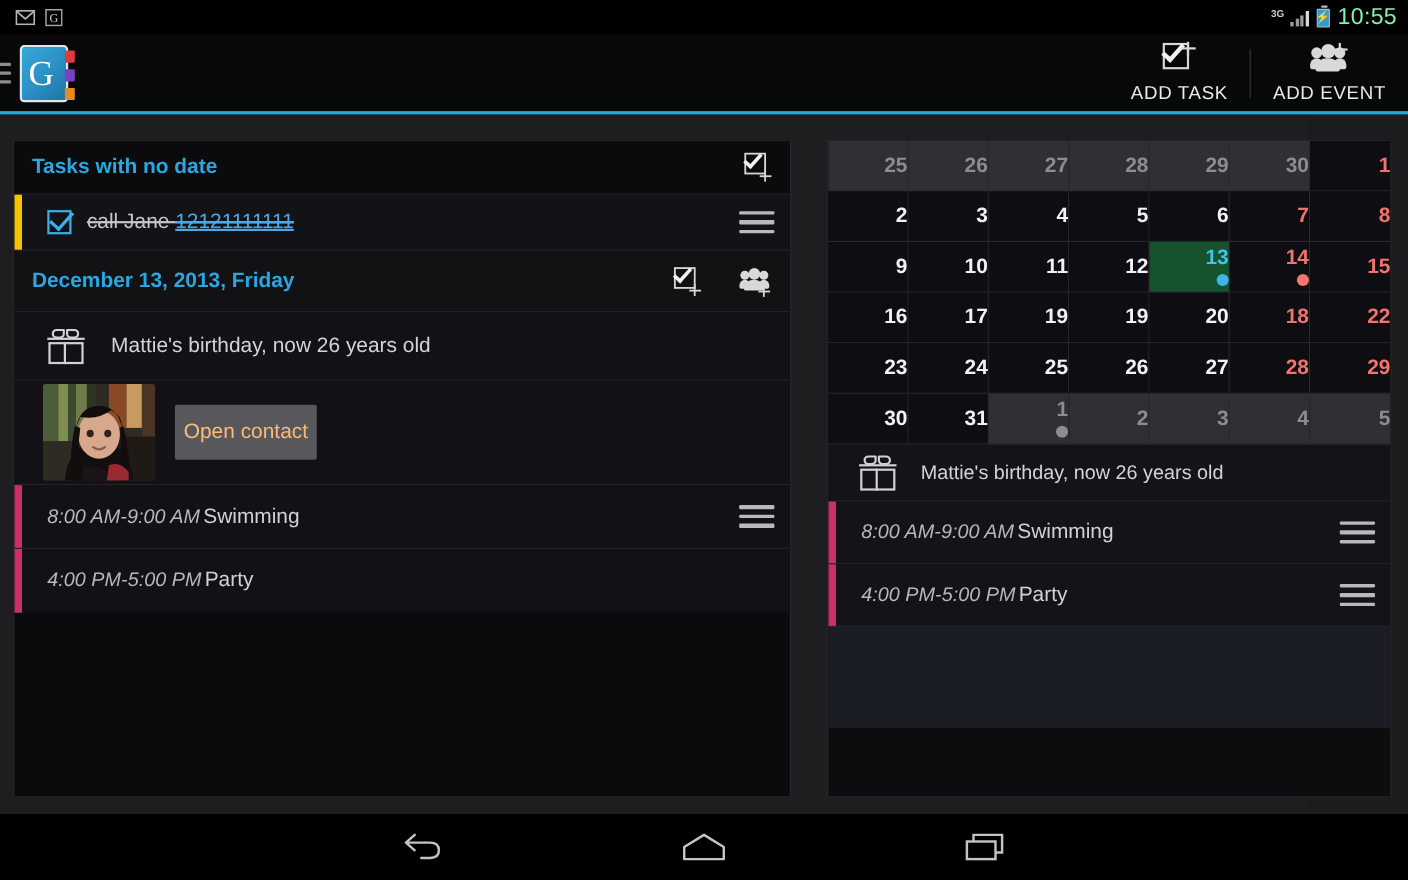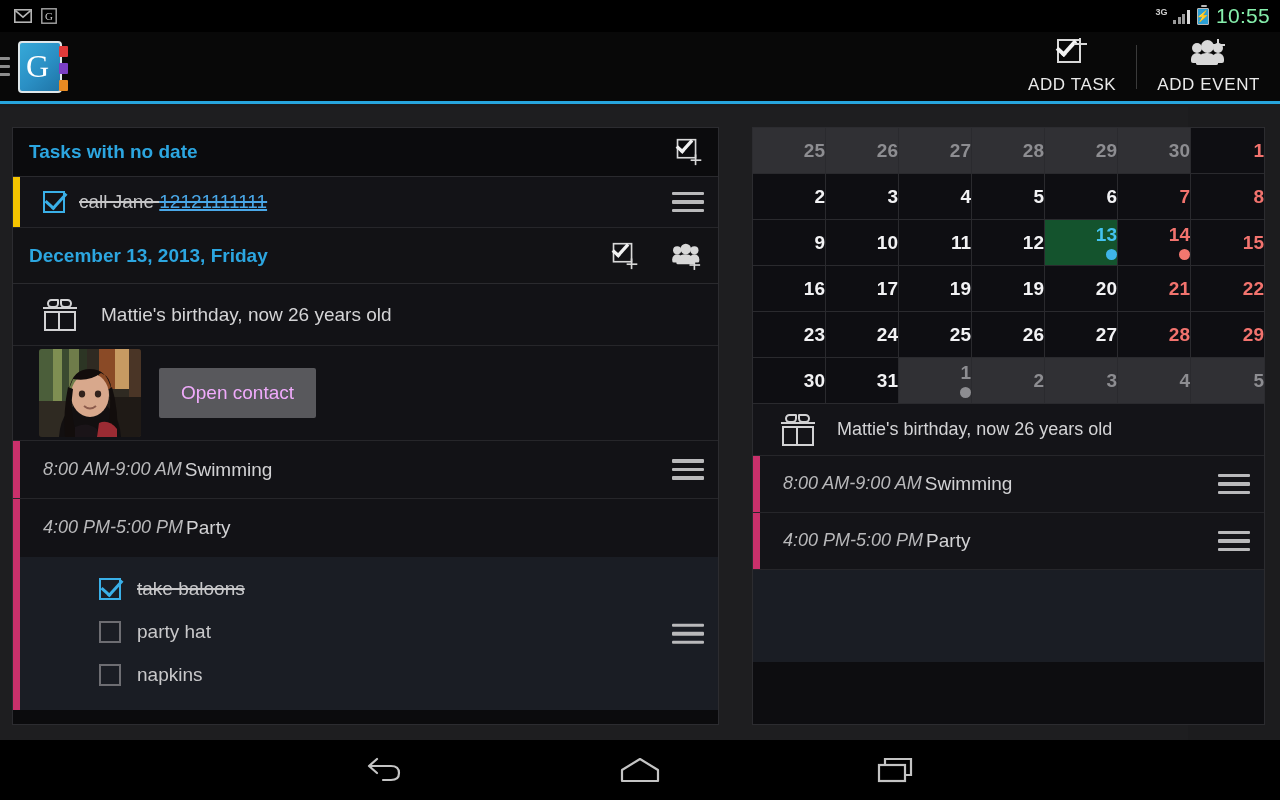--- a/index.html
+++ b/index.html
@@ -145,22 +145,22 @@
                 background: #d2d2d4; }
   .gift .bowl { position: absolute; left: 4px; top: 0px; width: 12px; height: 9px;
                 border: 2px solid #d2d2d4; border-radius: 8px 2px 8px 8px; }
   .gift .bowr { position: absolute; left: 17px; top: 0px; width: 12px; height: 9px;
                 border: 2px solid #d2d2d4; border-radius: 2px 8px 8px 8px; }
 
   .contact-row { display: flex; align-items: center; height: 95px; padding-left: 26px;
                  background: #121216; border-bottom: 1px solid #26262a; }
   .avatar { width: 102px; height: 88px; border-radius: 3px; overflow: hidden; flex: none;
             position: relative; background: #2a2118; }
-  .btn-open { margin-left: 18px; background: #58585c; color: #f0abfc; font-size: 19px;
-              padding: 14px 22px; border: none; border-radius: 2px; cursor: pointer; }
+  .btn-open { margin-left: 18px; background: #58585c; color: #fdba74; font-size: 19px;
+              padding: 14px 8px; border: none; border-radius: 2px; cursor: pointer; }
 
   .row-event { min-height: 58px; padding: 8px 14px 8px 30px; align-items: center; }
   .ev-texts { display: flex; gap: 3px; }
   .ev-time { font-size: 18px; color: #b8b8ba; font-style: italic; }
   .ev-title { font-size: 19px; color: #d2d2d4; }
 
   .subtasks { background: #1a1d24; position: relative; padding: 10px 14px 14px 0; }
   .subtasks .accent { position: absolute; left: 0; top: 0; bottom: 0; width: 7px; }
   .sub-rows { padding-left: 86px; display: flex; flex-direction: column; }
   .sub-row { display: flex; align-items: center; height: 43px; }
@@ -386,42 +386,20 @@
 
       <div class="row row-event" style="border-bottom:none">
         <span class="accent" style="background:#c9306b"></span>
         <span class="ev-texts">
           <span class="ev-time">4:00 PM-5:00 PM</span>
           <span class="ev-title">Party</span>
         </span>
         <span class="row-spacer"></span>
       </div>
 
-      <div class="subtasks">
-        <span class="accent" style="background:#c9306b"></span>
-        <div class="sub-rows">
-          <div class="sub-row">
-            <span class="cb checked"></span>
-            <span class="sub-text done">take baloons</span>
-          </div>
-          <div class="sub-row">
-            <span class="cb"></span>
-            <span class="sub-text">party hat</span>
-          </div>
-          <div class="sub-row">
-            <span class="cb"></span>
-            <span class="sub-text">napkins</span>
-          </div>
-        </div>
-        <span class="sub-handle-wrap handle">
-            <i></i>
-            <i></i>
-            <i></i>
-          </span>
-      </div>
 
     </div>
 
     <div class="right-panel">
 
 
       <div class="cal-grid" id="cal-grid">
           <div class="cell other">
             <span class="dnum">25</span>
           </div>
@@ -496,21 +474,21 @@
           <div class="cell">
             <span class="dnum">19</span>
           </div>
           <div class="cell">
             <span class="dnum">19</span>
           </div>
           <div class="cell">
             <span class="dnum">20</span>
           </div>
           <div class="cell wknd">
-            <span class="dnum">21</span>
+            <span class="dnum">18</span>
           </div>
           <div class="cell wknd">
             <span class="dnum">22</span>
           </div>
           <div class="cell">
             <span class="dnum">23</span>
           </div>
           <div class="cell">
             <span class="dnum">24</span>
           </div>

